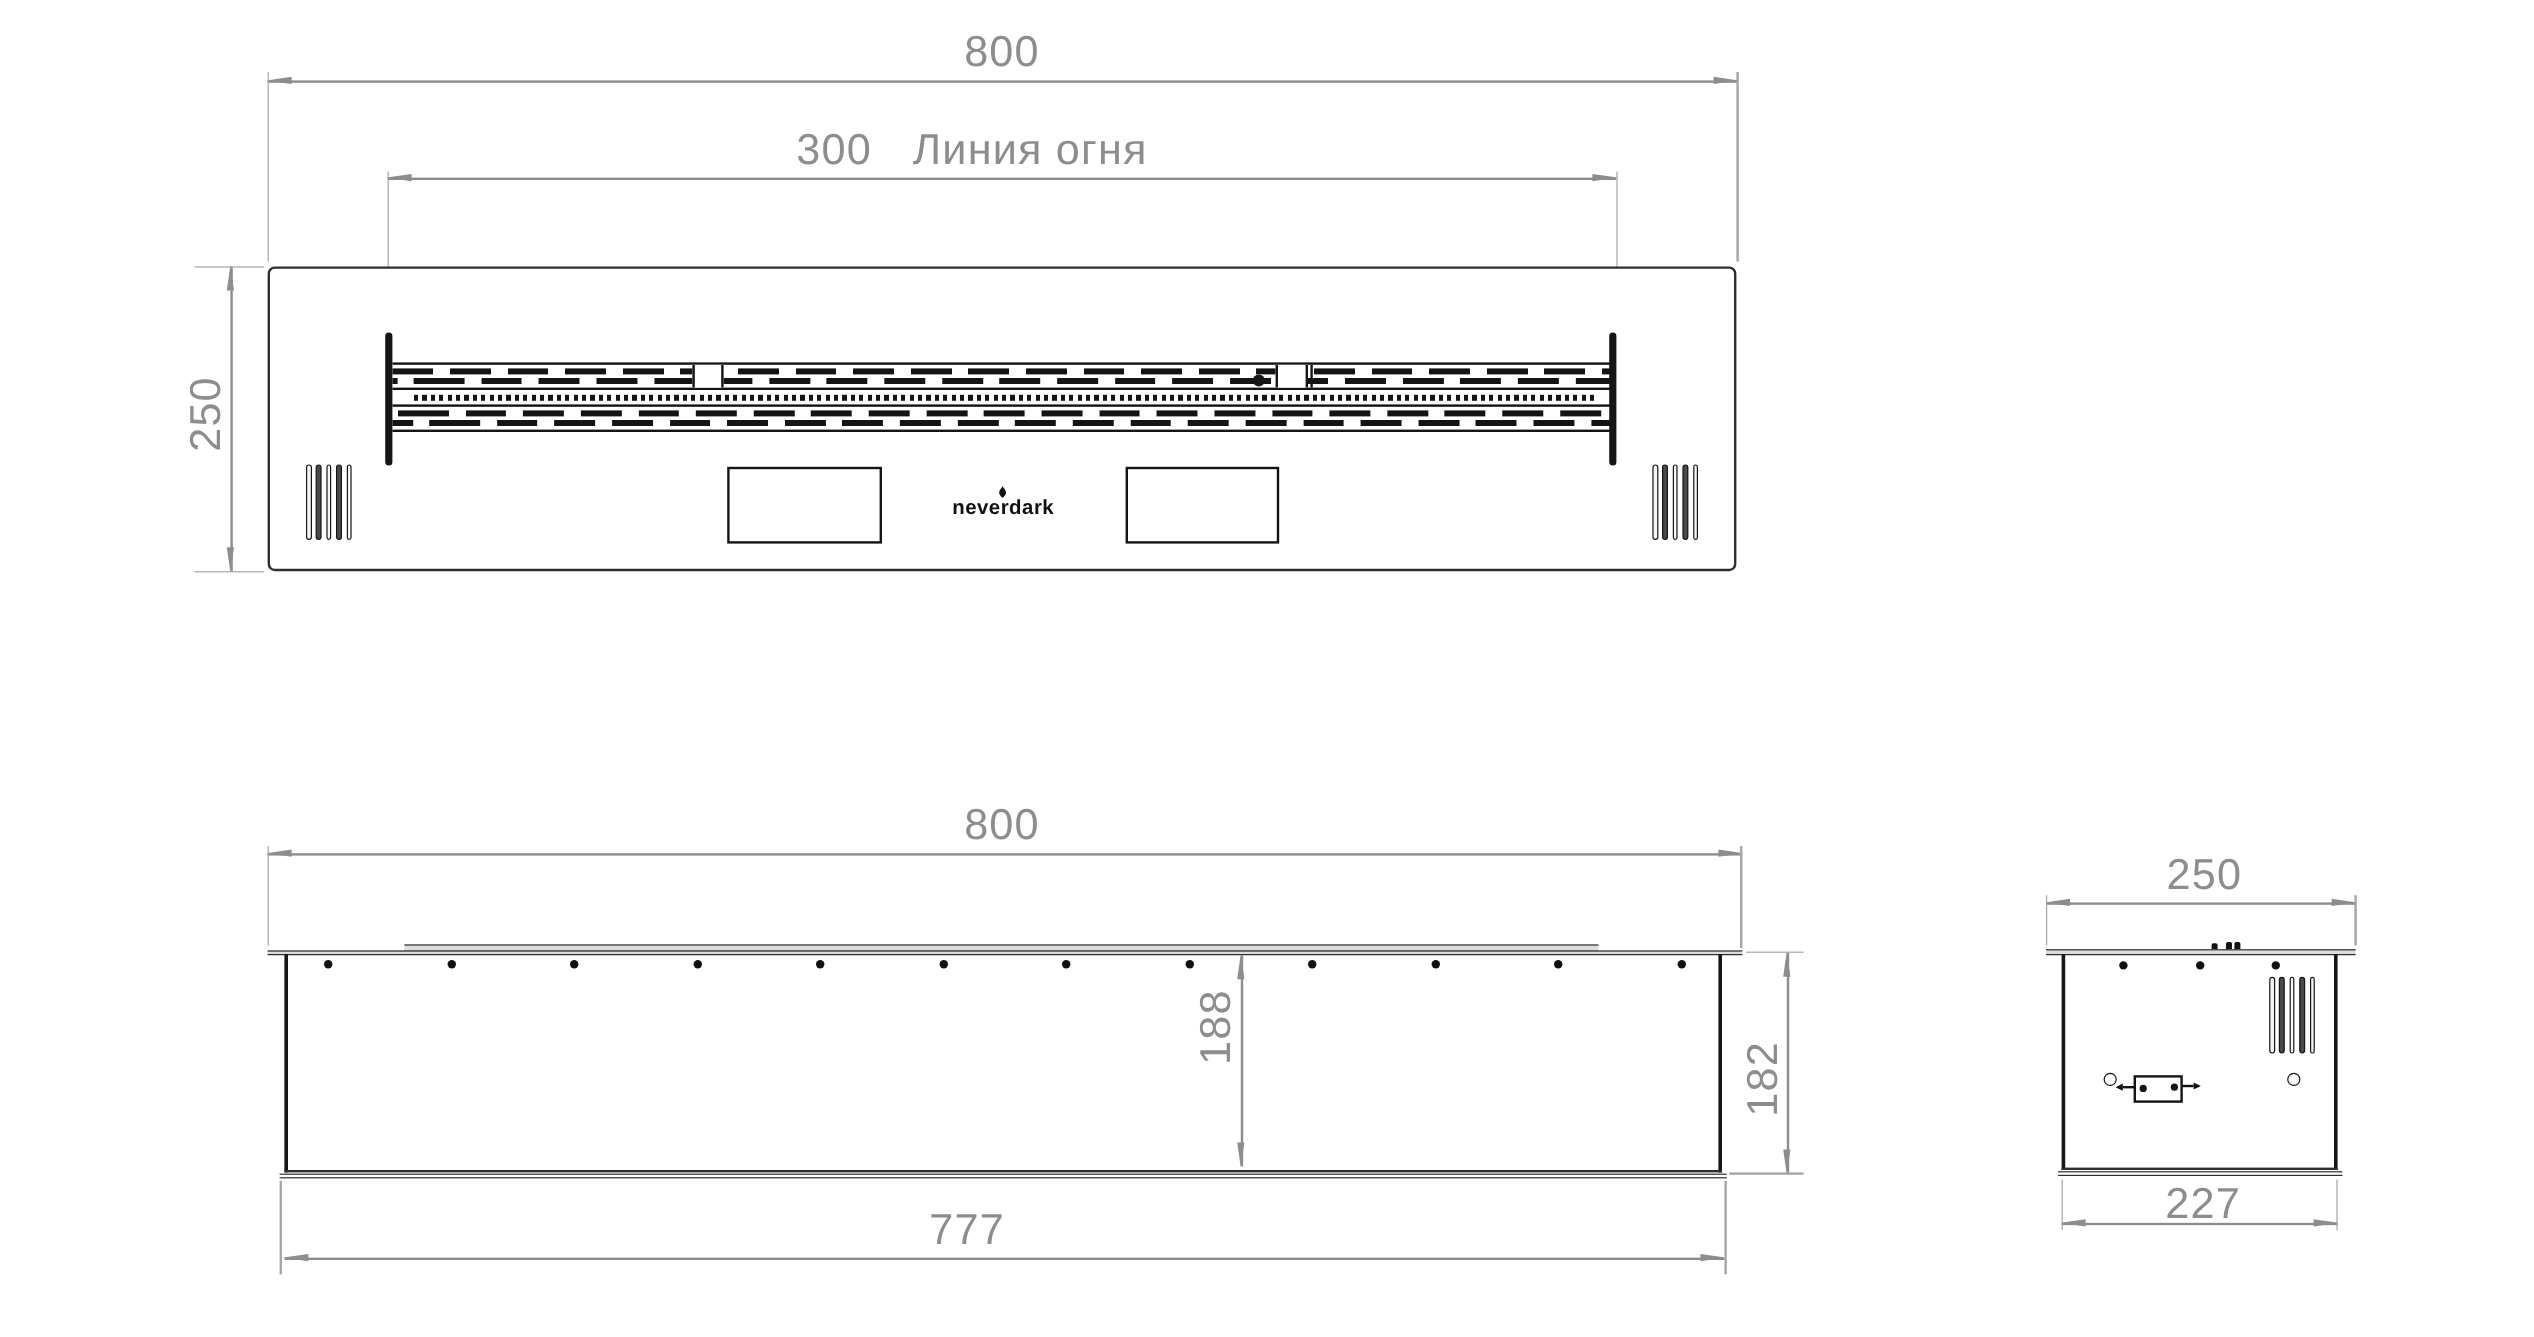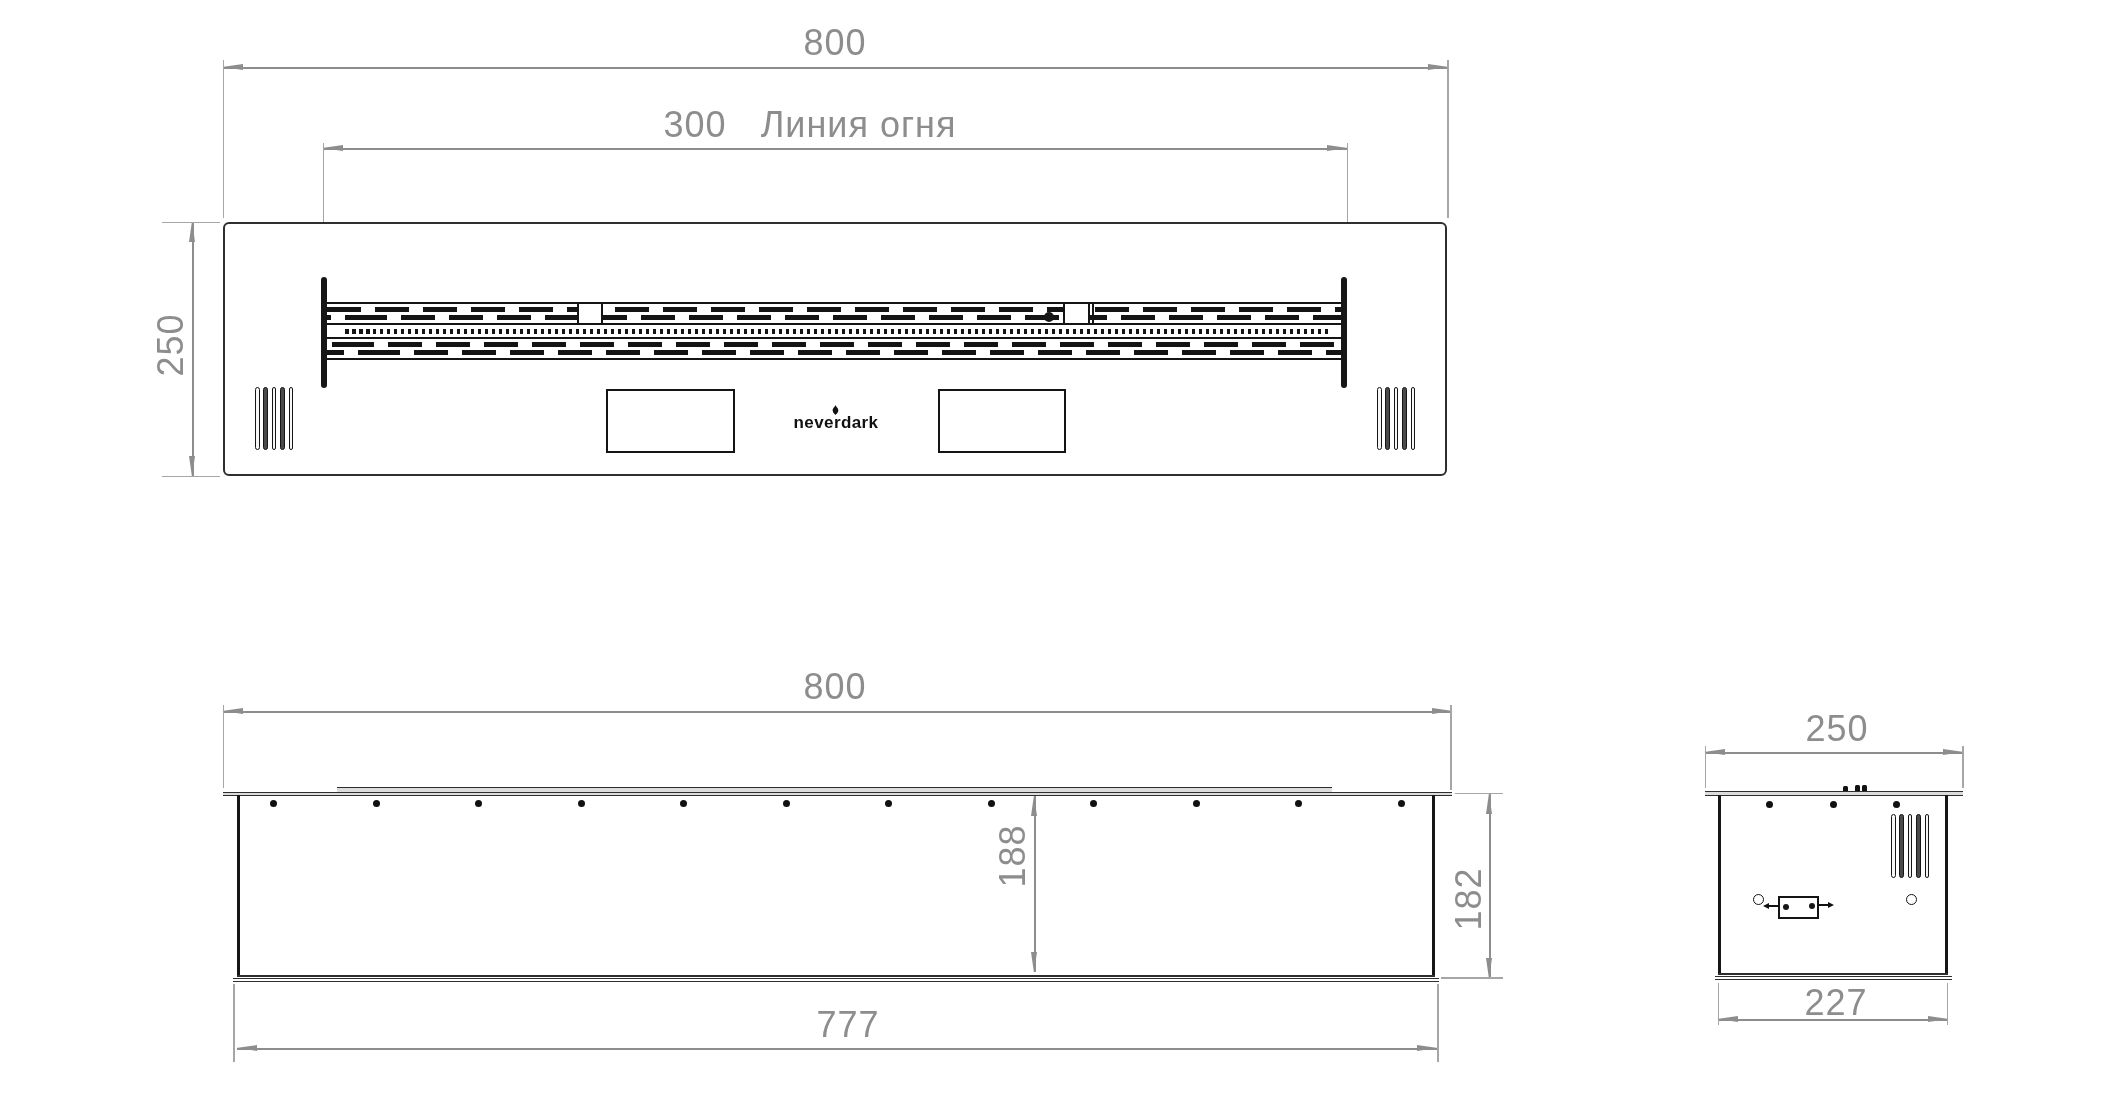--- a/index.html
+++ b/index.html
@@ -193,21 +193,21 @@
   <div class="vlabel" style="left:1469px;top:899px;">
     <span>182</span>
   </div>
   <div class="ext" style="left:1455px;top:792.5px;width:48px;height:1.5px;"></div>
   <div class="ext" style="left:1441px;top:977px;width:62px;height:1.5px;"></div>
 
   <div class="dim-h" style="left:237px;top:1048px;width:1200px;">
     <i class="ah-l"></i>
     <i class="ah-r"></i>
   </div>
-  <div class="hlabel" style="left:848px;top:1004px;">777</div>
+  <div class="hlabel" style="left:806px;top:1004px;">777</div>
   <div class="ext" style="left:233px;top:984px;width:1.5px;height:78px;"></div>
   <div class="ext" style="left:1437px;top:984px;width:1.5px;height:78px;"></div>
 </div>
 
 <div class="view">
 
   <div class="dim-h" style="left:1705px;top:752px;width:258px;">
     <i class="ah-l"></i>
     <i class="ah-r"></i>
   </div>

